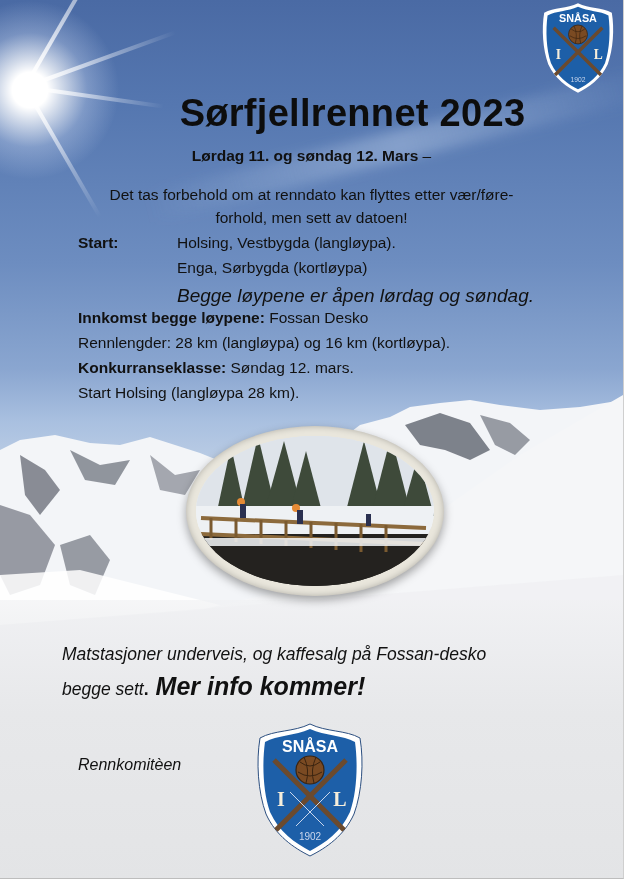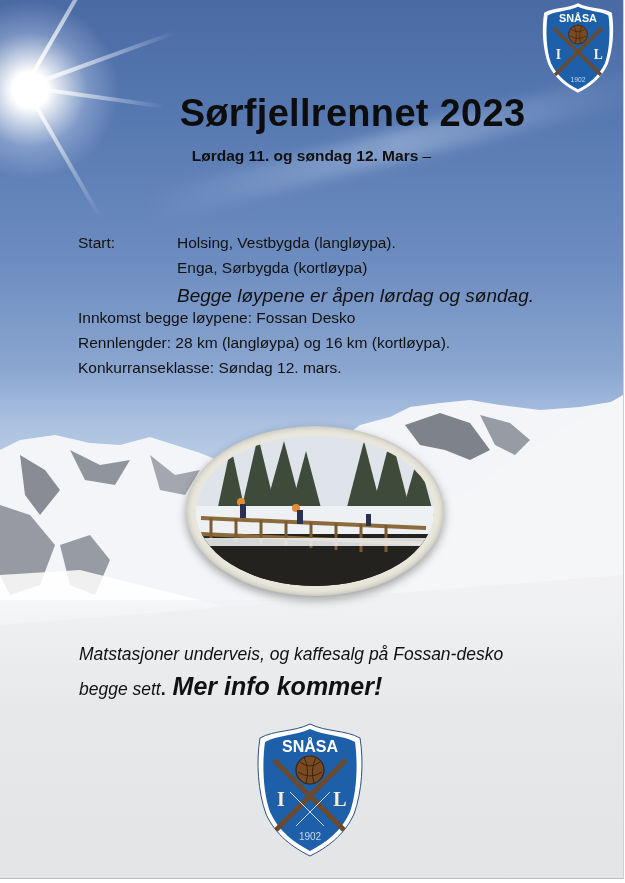--- a/index.html
+++ b/index.html
@@ -22,31 +22,31 @@
   .snow-bottom { position:absolute; left:0; top:600px; width:623px; height:283px;
     background:linear-gradient(180deg, rgba(240,241,243,0.6), #e7e8ea 40%, #e3e4e6 100%); }
 
   .title { position:absolute; left:0; width:623px; top:92px; text-align:center;
     font-family:"Liberation Sans", sans-serif; font-weight:bold; font-size:38px; color:#0d0d0d; letter-spacing:0.3px;padding-left:41px; }
   .block { position:absolute; left:0; width:623px; font-size:15.5px; color:#111; }
   .center { text-align:center; }
   .date-line { top:147px; font-weight:bold; }
   .note-line { top:183px; line-height:23px; }
   .row { position:absolute; left:78px; font-size:15.5px; color:#111; white-space:nowrap; }
-  .row b { font-weight:normal; }
+  .row b { font-weight:bold; }
   .indent { left:146px;margin-left:31px; }
   .it { font-style:italic; }
 
   .oval-frame { position:absolute; left:186px; top:426px; width:258px; height:170px; border-radius:50%;
     background:#e9e6dc; box-shadow:0 4px 10px rgba(0,0,0,0.35), inset 0 0 6px rgba(0,0,0,0.25); }
   .oval-photo { position:absolute; left:196px; top:436px; width:238px; height:150px; border-radius:50%; overflow:hidden;
     background:linear-gradient(180deg, #dfe6ee 0%, #e8eef2 40%, #f4f6f8 60%, #2d2b28 82%, #1c1b1a 100%); }
   .oval-photo svg { position:absolute; left:0; top:0; }
 
-  .bottom-text { position:absolute; left:79px; top:638px; font-size:17.5px; font-style:italic; color:#111; line-height:32px; }
+  .bottom-text { position:absolute; left:62px; top:638px; font-size:17.5px; font-style:italic; color:#111; line-height:32px; }
   .bottom-text .big { font-size:25px; font-weight:bold; font-style:italic; }
   .sign { position:absolute; left:78px; top:752px; font-size:16px; font-style:italic; color:#111; line-height:25px; }
 
   .logo { position:absolute; }
   .logo-top { left:540px; top:2px; width:76px; height:92px; }
   .logo-bottom { left:254px; top:722px; width:112px; height:136px; }
 </style>
 </head>
 <body>
 
@@ -86,29 +86,34 @@
     <text x="27" y="84" text-anchor="middle" font-family="Liberation Serif, serif" font-weight="bold" font-size="20" fill="#f6eedb">I</text>
     <text x="86" y="84" text-anchor="middle" font-family="Liberation Serif, serif" font-weight="bold" font-size="20" fill="#f6eedb">L</text>
     <text x="56" y="118" text-anchor="middle" font-family="Liberation Sans, sans-serif" font-size="10" fill="#c9d6ec">1902</text>
   </svg>
 
   <div class="title">Sørfjellrennet 2023</div>
 
   <div class="block center date-line">
     <span>Lørdag 11. og søndag 12. Mars</span><span style="font-weight:normal"> –</span>
   </div>
+  <div class="block center note-line">
+    <div>Det tas forbehold om at renndato kan flyttes etter vær/føre-</div>
+    <div>forhold, men sett av datoen!</div>
+  </div>
 
   <div class="row" style="top:234px"><b>Start:</b></div>
   <div class="row indent" style="top:234px">Holsing, Vestbygda (langløypa).</div>
   <div class="row indent" style="top:259px">Enga, Sørbygda (kortløypa)</div>
   <div class="row indent it" style="top:285px;font-size:19px">Begge løypene er åpen lørdag og søndag.</div>
 
   <div class="row" style="top:309px"><b>Innkomst begge løypene:</b><span> Fossan Desko</span></div>
   <div class="row" style="top:334px">Rennlengder: 28 km (langløypa) og 16 km (kortløypa).</div>
   <div class="row" style="top:359px"><b>Konkurranseklasse:</b><span> Søndag 12. mars.</span></div>
+  <div class="row" style="top:384px">Start Holsing (langløypa 28 km).</div>
 
   <div class="oval-frame"></div>
   <div class="oval-photo">
     <svg width="238" height="150" viewBox="0 0 238 150">
       <rect x="0" y="0" width="238" height="70" fill="#dfe4ea"></rect>
       <g fill="#3e4a3a">
         <polygon points="20,80 35,10 50,80"></polygon>
           <polygon points="45,75 62,0 80,75"></polygon>
         <polygon points="70,70 88,5 105,70"></polygon>
           <polygon points="95,72 110,15 125,72"></polygon>
@@ -140,20 +145,21 @@
       <rect x="170" y="78" width="5" height="12" fill="#2a3050"></rect>
     </svg>
   </div>
 
   <div class="bottom-text">
     <div>Matstasjoner underveis, og kaffesalg på Fossan-desko</div>
     <div><span>begge sett</span><b style="font-style:normal">.</b><span class="big"> Mer info kommer!</span></div>
   </div>
 
   <div class="sign">
+    <div>Rennkomitèen</div>
   </div>
 
   <svg class="logo logo-bottom" viewBox="0 0 112 136">
     <path d="M56,2 C40,10 20,8 6,16 C2,40 4,70 12,92 C22,114 40,126 56,134 C72,126 90,114 100,92 C108,70 110,40 106,16 C92,8 72,10 56,2 Z" fill="#ffffff" stroke="#2c4f80" stroke-width="1"></path>
     <path d="M56,7 C41,14 23,13 11,20 C8,42 9,70 16,90 C25,110 41,121 56,129 C71,121 87,110 96,90 C103,70 104,42 101,20 C89,13 71,14 56,7 Z" fill="#1d5fa8"></path>
     <line x1="20" y1="38" x2="90" y2="108" stroke="#6b4a2e" stroke-width="5"></line>
     <line x1="92" y1="38" x2="22" y2="108" stroke="#6b4a2e" stroke-width="5"></line>
     <line x1="36" y1="70" x2="70" y2="104" stroke="#c9d6ec" stroke-width="1"></line>
     <line x1="76" y1="70" x2="42" y2="104" stroke="#c9d6ec" stroke-width="1"></line>
     <circle cx="56" cy="48" r="14" fill="#7a4a22" stroke="#3b2410" stroke-width="1.2"></circle>

